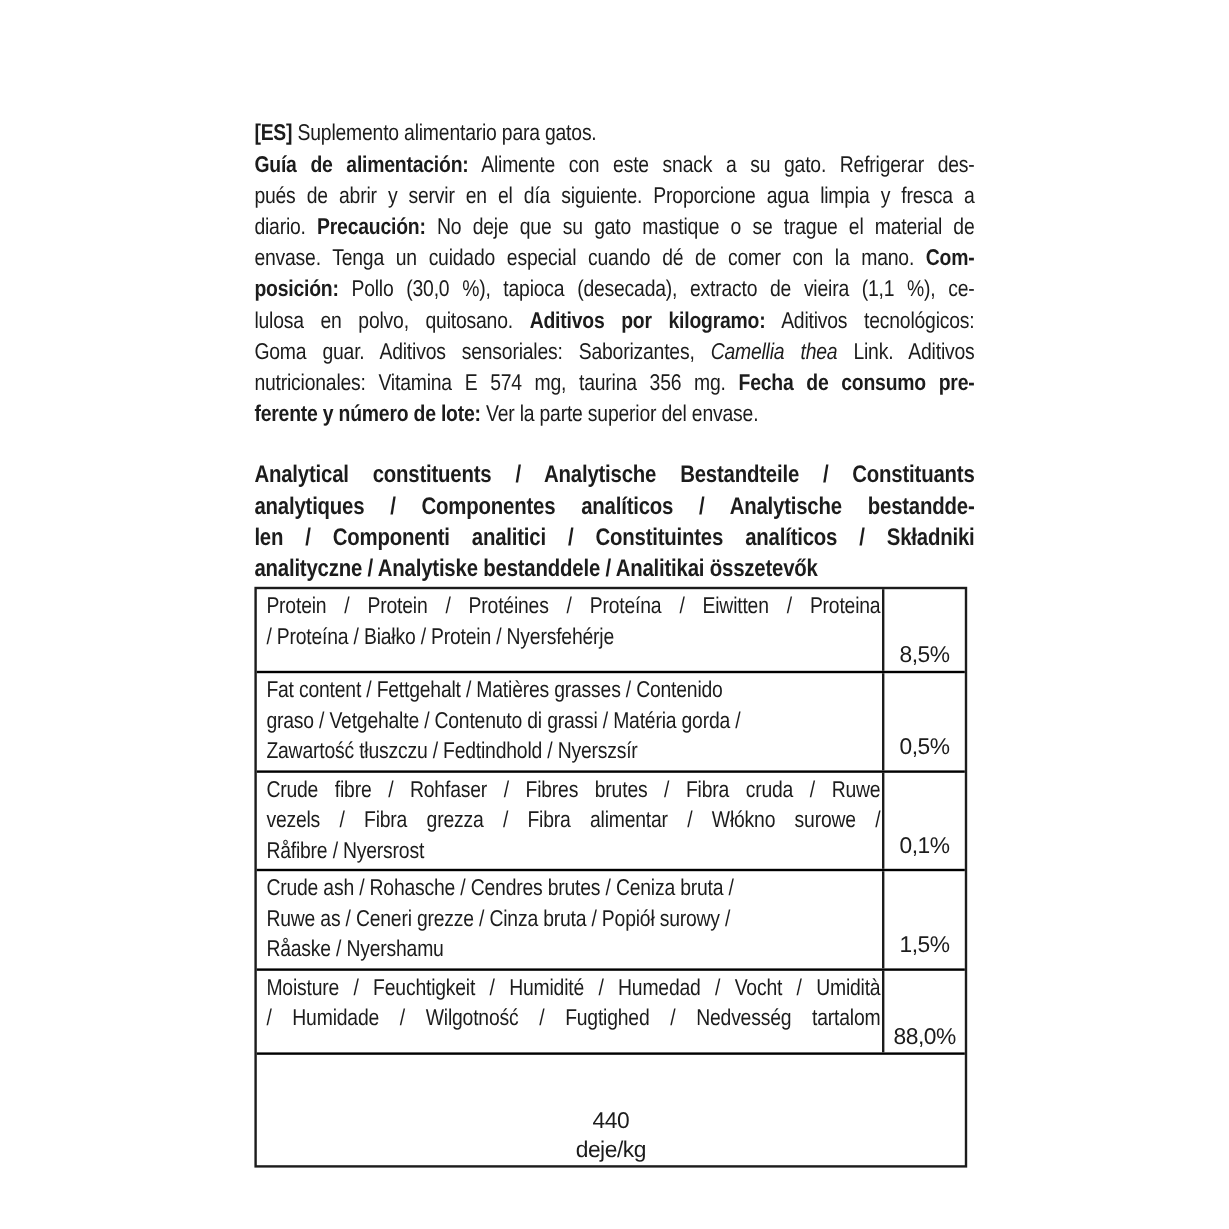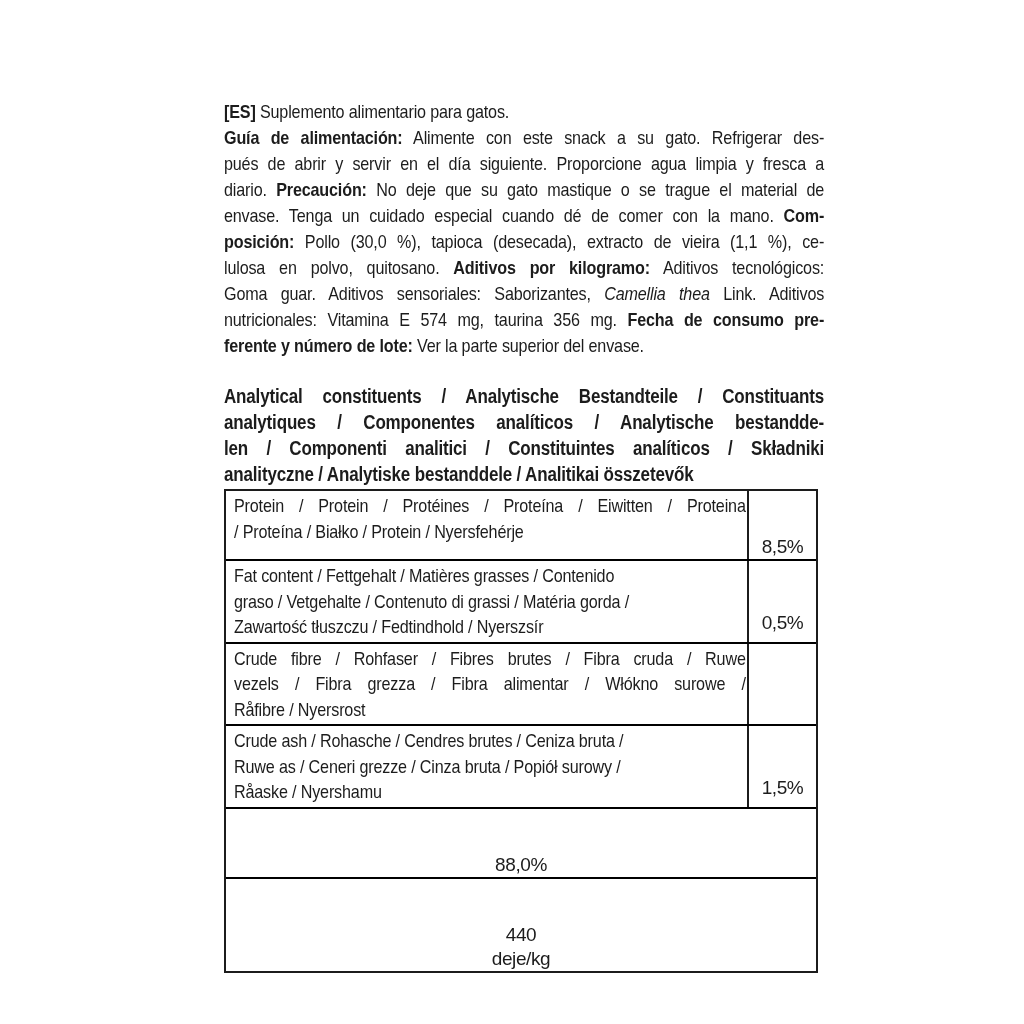--- a/index.html
+++ b/index.html
@@ -7,21 +7,21 @@
     padding: 0;
     width: 1024px;
     height: 1024px;
     background: #ffffff;
     font-family: "Liberation Sans", sans-serif;
     color: #1c1c1c;
     overflow: hidden;
   }
   .sheet {
     position: absolute;
-    left: 224px;
+    left: 212px;
     top: 99px;
     width: 600px;
   }
   
   .pline {
     width: 706px;
     transform: scaleX(0.85);
     transform-origin: 0 0;
     font-size: 19px;
     line-height: 26px;
@@ -121,32 +121,39 @@
         <div class="vcell">
           <div class="vline">0,5%</div>
         </div>
       </div>
       <div class="arow">
         <div class="ncell">
           <div class="tline fill">Crude fibre / Rohfaser / Fibres brutes / Fibra cruda / Ruwe</div>
           <div class="tline fill">vezels / Fibra grezza / Fibra alimentar / Włókno surowe /</div>
           <div class="tline">Råfibre / Nyersrost</div>
         </div>
+        <div class="vcell">
+          <div class="vline">0,1%</div>
+        </div>
       </div>
       <div class="arow">
         <div class="ncell">
           <div class="tline">Crude ash / Rohasche / Cendres brutes / Ceniza bruta /</div>
           <div class="tline">Ruwe as / Ceneri grezze / Cinza bruta / Popiół surowy /</div>
           <div class="tline">Råaske / Nyershamu</div>
         </div>
         <div class="vcell">
           <div class="vline">1,5%</div>
         </div>
       </div>
       <div class="arow">
+        <div class="ncell">
+          <div class="tline fill">Moisture / Feuchtigkeit / Humidité / Humedad / Vocht / Umidità</div>
+          <div class="tline fill">/ Humidade / Wilgotność / Fugtighed / Nedvesség tartalom</div>
+        </div>
         <div class="vcell">
           <div class="vline">88,0%</div>
         </div>
       </div>
       <div class="arow">
         <div class="vcell">
           <div class="vline">440</div>
           <div class="vline">deje/kg</div>
         </div>
       </div>

